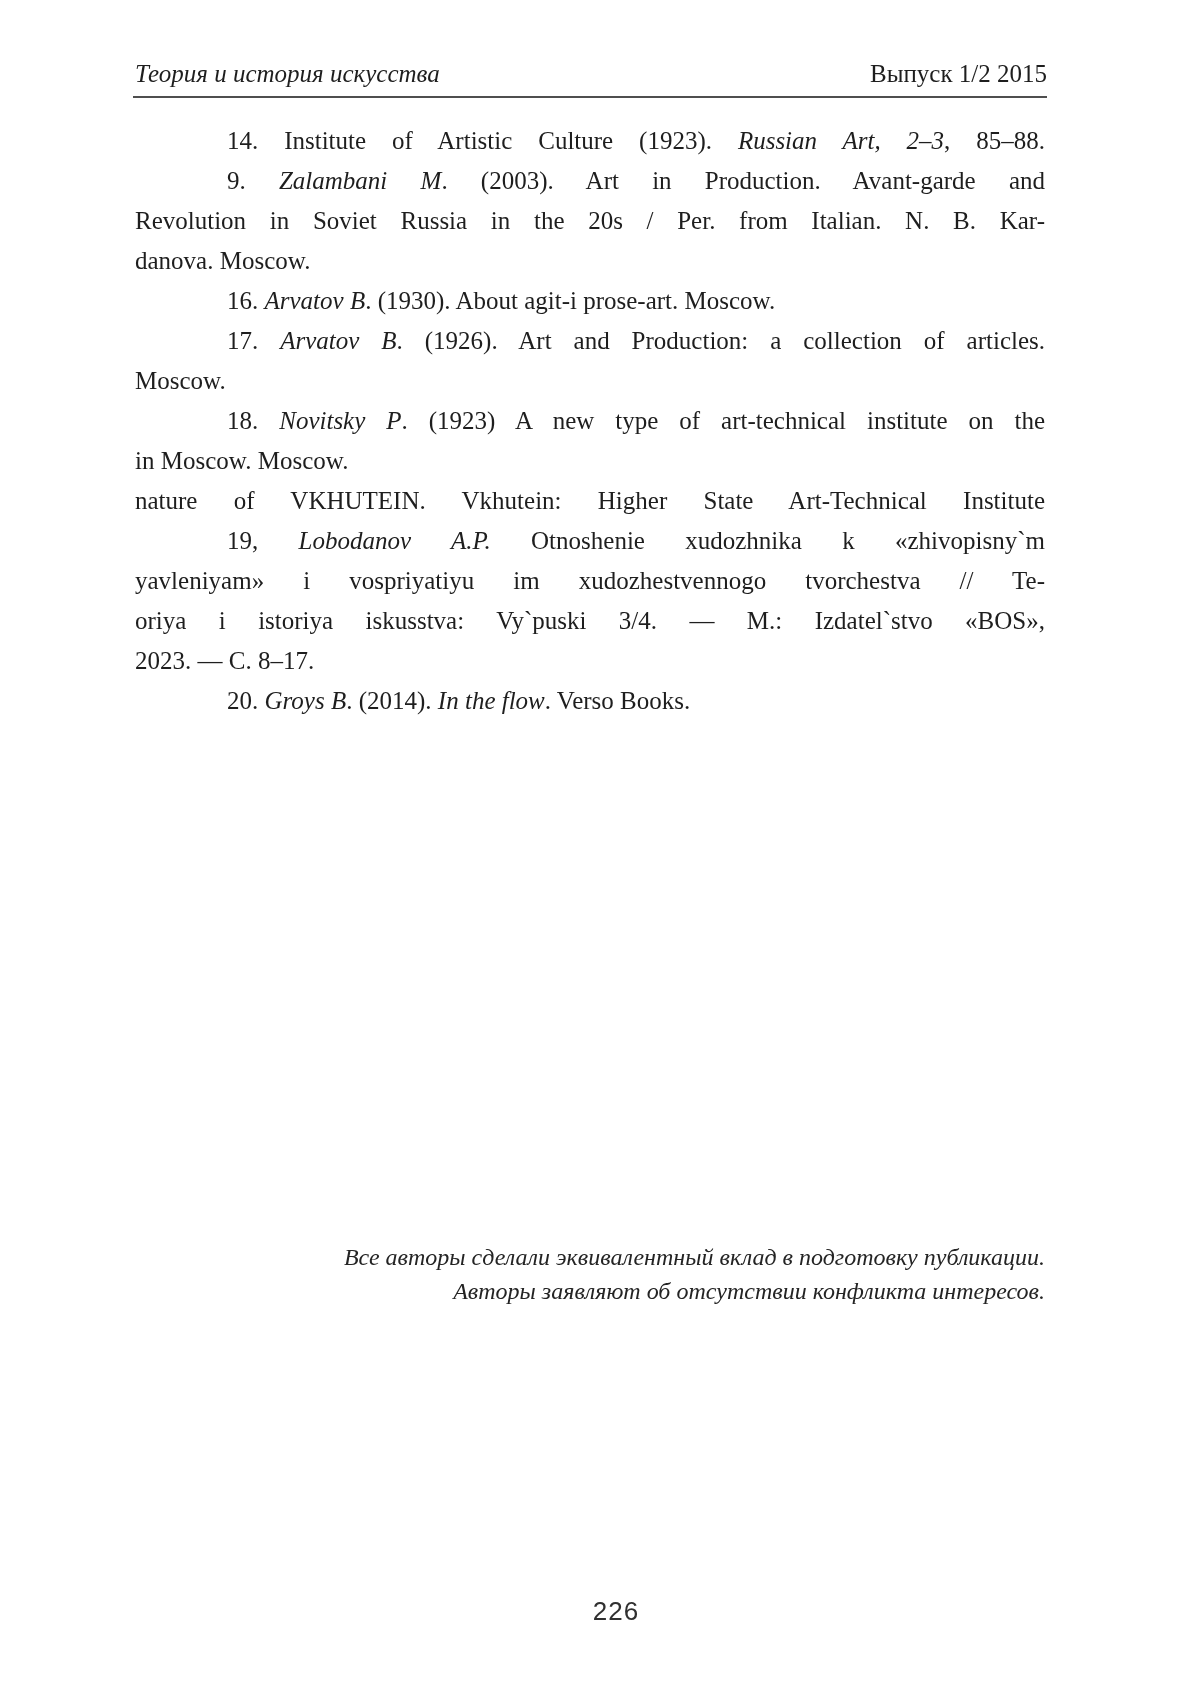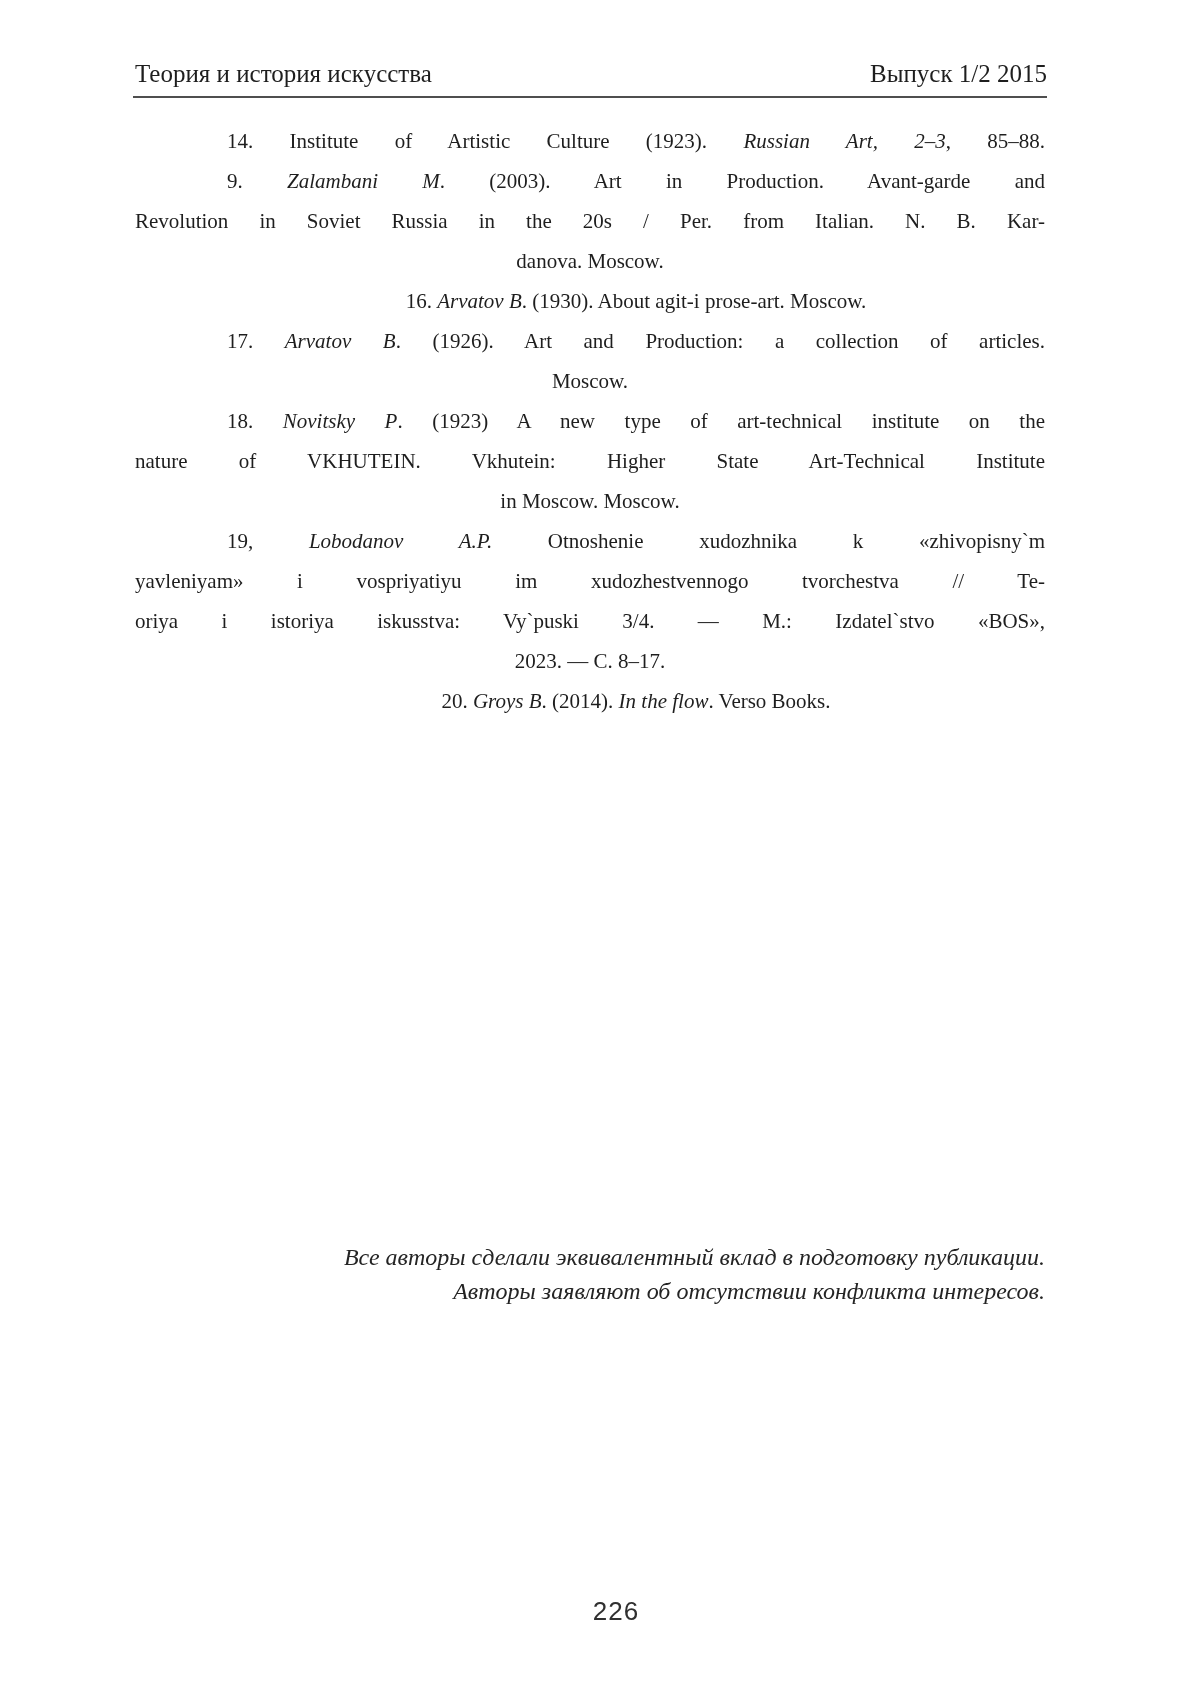--- a/index.html
+++ b/index.html
@@ -16,38 +16,38 @@
     overflow: hidden;
   }
   .header {
     position: absolute;
     left: 135px;
     top: 54px;
     width: 912px;
     height: 36px;
     font-size: 25px;
   }
-  .hdr-left  { position: absolute; left: 0;  bottom: 2px; }
+  .hdr-left  { position: absolute; left: 0;  bottom: 2px; font-style: italic; }
   .hdr-right { position: absolute; right: 0; bottom: 2px; }
   .rule {
     position: absolute;
     left: 133px;
     top: 96px;
     width: 914px;
     height: 2px;
   }
   .refs {
     position: absolute;
     left: 135px;
     top: 121px;
     width: 910px;
-    font-size: 21px;
+    font-size: 25px;
     line-height: 40px;
   }
-  .ref-line { text-align: center; }
+  .ref-line { text-align: left; }
   .ref-line.fill { text-align: justify; text-align-last: justify; }
   .ref-line.first { text-indent: 92px; }
   .it { font-style: italic; }
   .contrib {
     position: absolute;
     right: 155px;
     top: 1240px;
     width: 860px;
     text-align: right;
     font-style: italic;
@@ -81,22 +81,22 @@
 
   <div class="refs">
       <div class="ref-line first fill"><span>14. Institute of Artistic Culture (1923). </span><span class="it">Russian Art, 2–3</span><span>, 85–88.</span></div>
       <div class="ref-line first fill"><span>9. </span><span class="it">Zalambani M</span><span>. (2003). Art in Production. Avant-garde and</span></div>
       <div class="ref-line fill"><span>Revolution in Soviet Russia in the 20s / Per. from Italian. N. B. Kar-</span></div>
       <div class="ref-line"><span>danova. Moscow.</span></div>
       <div class="ref-line first"><span>16. </span><span class="it">Arvatov B</span><span>. (1930). About agit-i prose-art. Moscow.</span></div>
       <div class="ref-line first fill"><span>17. </span><span class="it">Arvatov B</span><span>. (1926). Art and Production: a collection of articles.</span></div>
       <div class="ref-line"><span>Moscow.</span></div>
       <div class="ref-line first fill"><span>18. </span><span class="it">Novitsky P</span><span>. (1923) A new type of art-technical institute on the</span></div>
+      <div class="ref-line"><span>in Moscow. Moscow.</span></div>
       <div class="ref-line fill"><span>nature of VKHUTEIN. Vkhutein: Higher State Art-Technical Institute</span></div>
-      <div class="ref-line"><span>in Moscow. Moscow.</span></div>
       <div class="ref-line first fill"><span>19, </span><span class="it">Lobodanov A.P.</span><span> Otnoshenie xudozhnika k «zhivopisny`m</span></div>
       <div class="ref-line fill"><span>yavleniyam» i vospriyatiyu im xudozhestvennogo tvorchestva // Te-</span></div>
       <div class="ref-line fill"><span>oriya i istoriya iskusstva: Vy`puski 3/4. — M.: Izdatel`stvo «BOS»,</span></div>
       <div class="ref-line"><span>2023. — C. 8–17.</span></div>
       <div class="ref-line first"><span>20. </span><span class="it">Groys B</span><span>. (2014). </span><span class="it">In the flow</span><span>. Verso Books.</span></div>
     </div>
 
   <div class="contrib">
     <div>Все авторы сделали эквивалентный вклад в подготовку публикации.</div>
     <div>Авторы заявляют об отсутствии конфликта интересов.</div>

